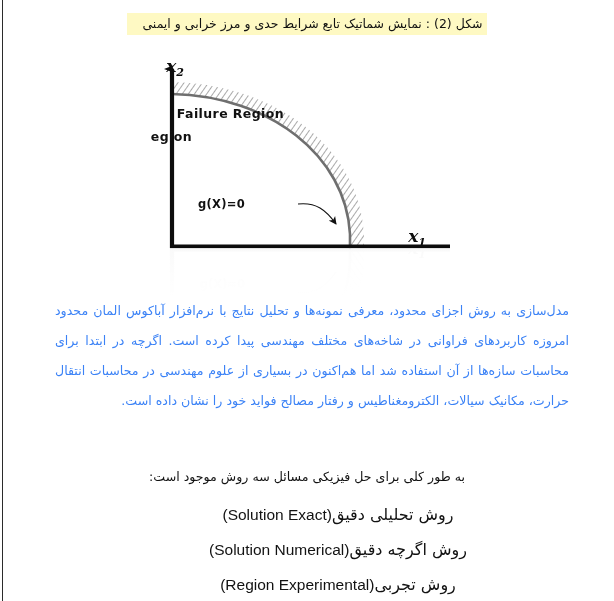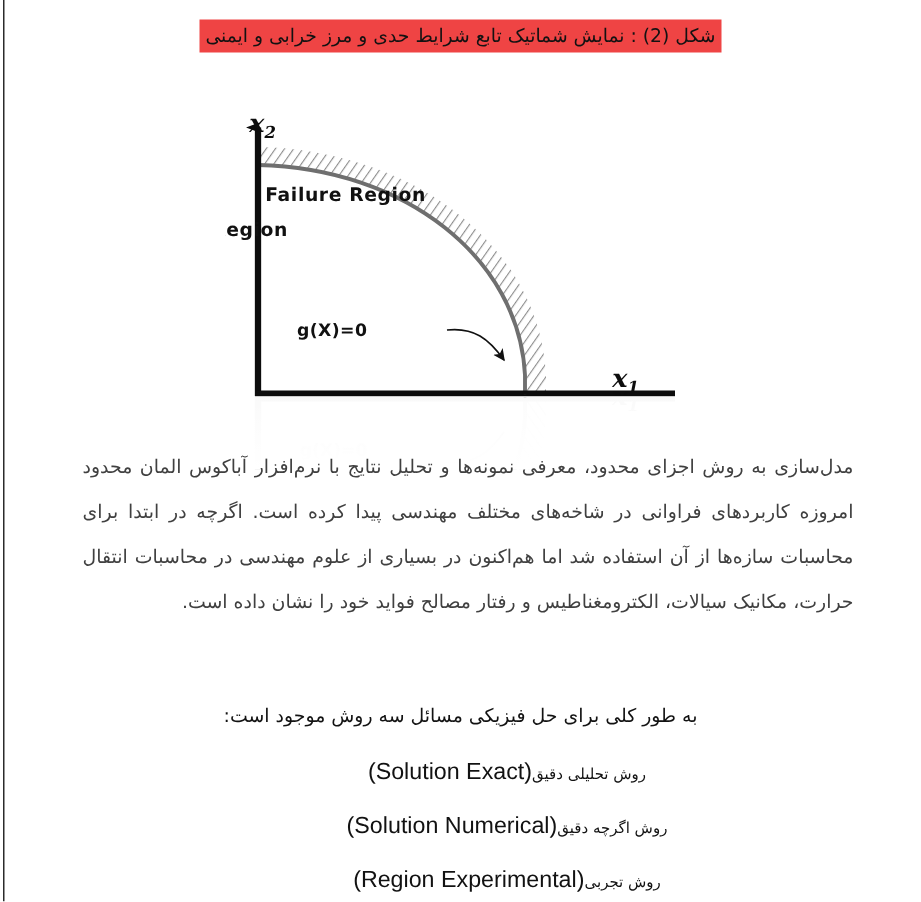--- a/index.html
+++ b/index.html
@@ -35,53 +35,53 @@
   
   .caption-row {
     position: absolute;
     top: 13px;
     left: 0;
     width: 614px;
     text-align: center;
   }
   .caption-text {
     display: inline-block;
-    background: #ef4444;
-    padding: 2px 4px 3px 4px;
+    background: #fef9c3;
+    padding: 2px 4px 3px 15px;
     font-family: "DejaVu Sans", "Liberation Sans", sans-serif;
     font-size: 12.5px;
     line-height: 17px;
     color: #121212;
     direction: rtl;
     white-space: nowrap;
   }
 
   
   .figure-wrap {
     position: absolute;
-    top: 68px;
+    top: 52px;
     left: 150px;
     width: 320px;
     height: 245px;
   }
   .figure-wrap svg { display: block; }
 
   
   .body-block {
     position: absolute;
     top: 296px;
     left: 0;
     width: 614px;
     direction: rtl;
   }
   .para {
     font-family: "DejaVu Sans", "Liberation Sans", sans-serif;
     font-size: 12.6px;
     line-height: 30px;
-    color: #404040;
+    color: #3b82f6;
     text-align: justify;
     text-justify: inter-word;
     margin: 0;
     padding: 0 45px 0 55px;
   }
 
   .intro-line {
     position: absolute;
     top: 466px;
     left: 0;
@@ -105,21 +105,21 @@
     text-align: center;
     direction: rtl;
     font-size: 12.6px;
     line-height: 34px;
     color: #121212;
     padding-left: 62px;
     white-space: nowrap;
   }
   .method-fa {
     font-family: "DejaVu Sans", "Liberation Sans", sans-serif;
-    font-size: 10px;
+    font-size: 16px;
   }
   .method-en {
     font-family: "Liberation Sans", "DejaVu Sans", sans-serif;
     font-size: 15.5px;
     direction: ltr;
     unicode-bidi: embed;
     margin-top: 44px;
   }
 </style>
 </head>

